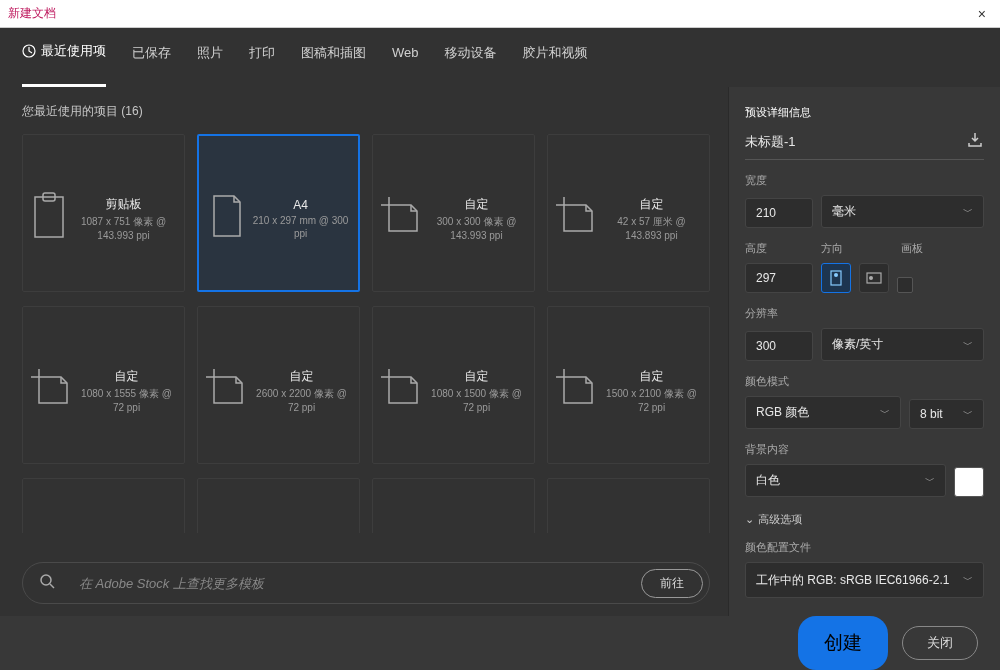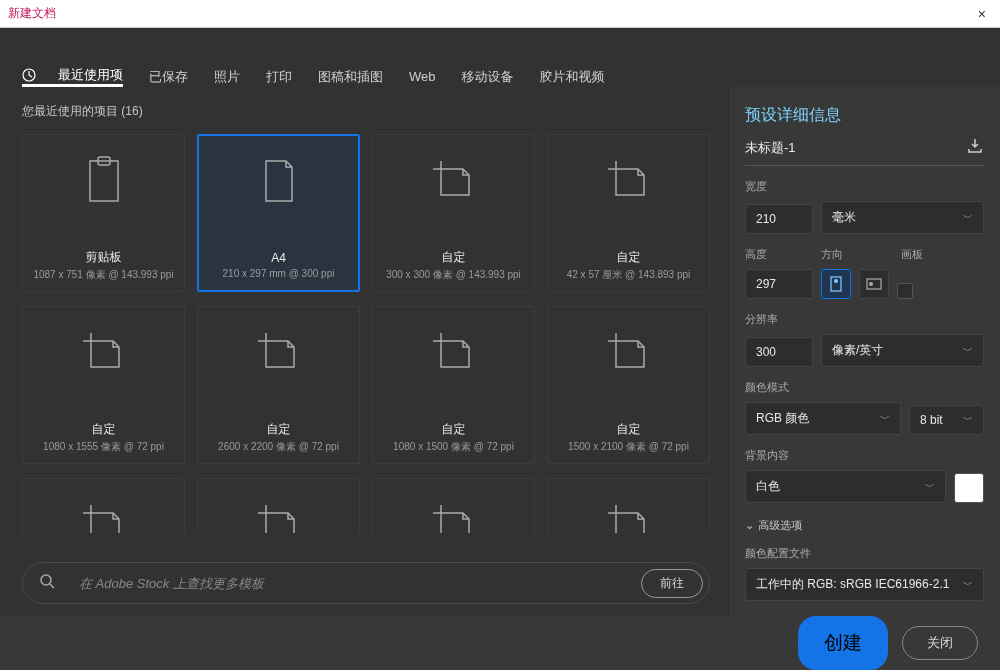--- a/index.html
+++ b/index.html
@@ -5,43 +5,43 @@
 * { margin: 0; padding: 0; box-sizing: border-box; }
 body { font-family: "Microsoft YaHei", Arial, sans-serif; background: #fff; width: 1000px; height: 670px; overflow: hidden; }
 
 .titlebar { height: 28px; background: #fff; display: flex; align-items: center; padding: 0 8px; justify-content: space-between; border-bottom: 1px solid #ccc; }
 .titlebar .title { font-size: 12px; color: #be185d; }
 .titlebar .close { font-size: 14px; color: #333; cursor: pointer; padding: 0 6px; }
 
 .dialog { background: #323232; height: 642px; display: flex; flex-direction: column; }
 
 .tabs { display: flex; gap: 26px; padding: 14px 22px 0 22px; background: #323232; }
-.tab { color: #d0d0d0; font-size: 13px; padding-bottom: 0; cursor: pointer; display: flex; align-items: center; gap: 22px; margin-top: 24px; }
+.tab { color: #d0d0d0; font-size: 13px; padding-bottom: 24px; cursor: pointer; display: flex; align-items: center; gap: 5px; }
 .tab.active { color: #fff; border-bottom: 3px solid #fff; }
 .tab .ico { width: 14px; height: 14px; }
 
 .main { flex: 1; display: flex; overflow: hidden; }
 
 .left { flex: 1; display: flex; flex-direction: column; padding: 16px 18px 12px 22px; overflow: hidden; }
 .section-title { color: #c7c7c7; font-size: 12px; margin-bottom: 14px; }
 
 .grid { display: grid; grid-template-columns: repeat(4, 1fr); gap: 14px 12px; overflow-y: auto; flex: 1; }
-.card { display: flex; flex-direction: column; align-items: center; border: 1px solid #3d3d3d; border-radius: 2px; padding: 16px 6px 10px 6px; cursor: pointer; height: 158px; justify-content: space-between; }
+.card { display: flex; flex-direction: row; align-items: center; border: 1px solid #3d3d3d; border-radius: 2px; padding: 16px 6px 10px 6px; cursor: pointer; height: 158px; justify-content: space-between; }
 .card.selected { border: 2px solid #1473e6; background: #2a3440; }
 .card .thumb { width: 48px; height: 58px; display: flex; align-items: center; justify-content: center; }
 .card .name { color: #e8e8e8; font-size: 12px; margin-top: 6px; text-align: center; }
 .card .meta { color: #9a9a9a; font-size: 10px; text-align: center; line-height: 1.35; margin-top: 2px; }
 
 .searchbar { margin-top: 29px; height: 42px; border: 1px solid #4a4a4a; border-radius: 22px; display: flex; align-items: center; padding: 0 6px 0 16px; gap: 24px; }
 .searchbar input { flex: 1; background: transparent; border: none; color: #ccc; font-size: 13px; outline: none; font-style: italic; }
 .searchbar input::placeholder { color: #888; font-style: italic; }
 .go-btn { border: 1px solid #999; color: #ddd; background: transparent; border-radius: 16px; padding: 5px 18px; font-size: 12px; cursor: pointer; }
 
 .right { width: 272px; background: #383838; border-left: 1px solid #2a2a2a; padding: 18px 16px; display: flex; flex-direction: column; gap: 7px; overflow-y: auto; }
-.panel-title { color: #7dd3fc; font-size: 16px; }
+.panel-title { color: #ffffff; font-size: 11px; }
 .name-row { display: flex; align-items: center; justify-content: space-between; border-bottom: 1px solid #555; padding: 4px 0 6px 0; gap: 27px; }
 .name-row .docname { color: #e8e8e8; font-size: 13px; }
 .name-row .saveico { color: #ccc; cursor: pointer; }
 
 .lbl { color: #aaa; font-size: 11px; margin-top: 6px; }
 .row { display: flex; gap: 8px; align-items: flex-end; }
 .input-box { background: #2d2d2d; border: 1px solid #444; color: #e8e8e8; font-size: 12px; padding: 7px 10px; border-radius: 3px; width: 68px; text-align: left; }
 .select-box { background: #2d2d2d; border: 1px solid #444; color: #e8e8e8; font-size: 12px; padding: 7px 10px; border-radius: 3px; flex: 1; display: flex; justify-content: space-between; align-items: center; cursor: pointer; }
 .select-box .chev { color: #aaa; font-size: 10px; }
 .select-box.small { flex: none; width: 75px; }

